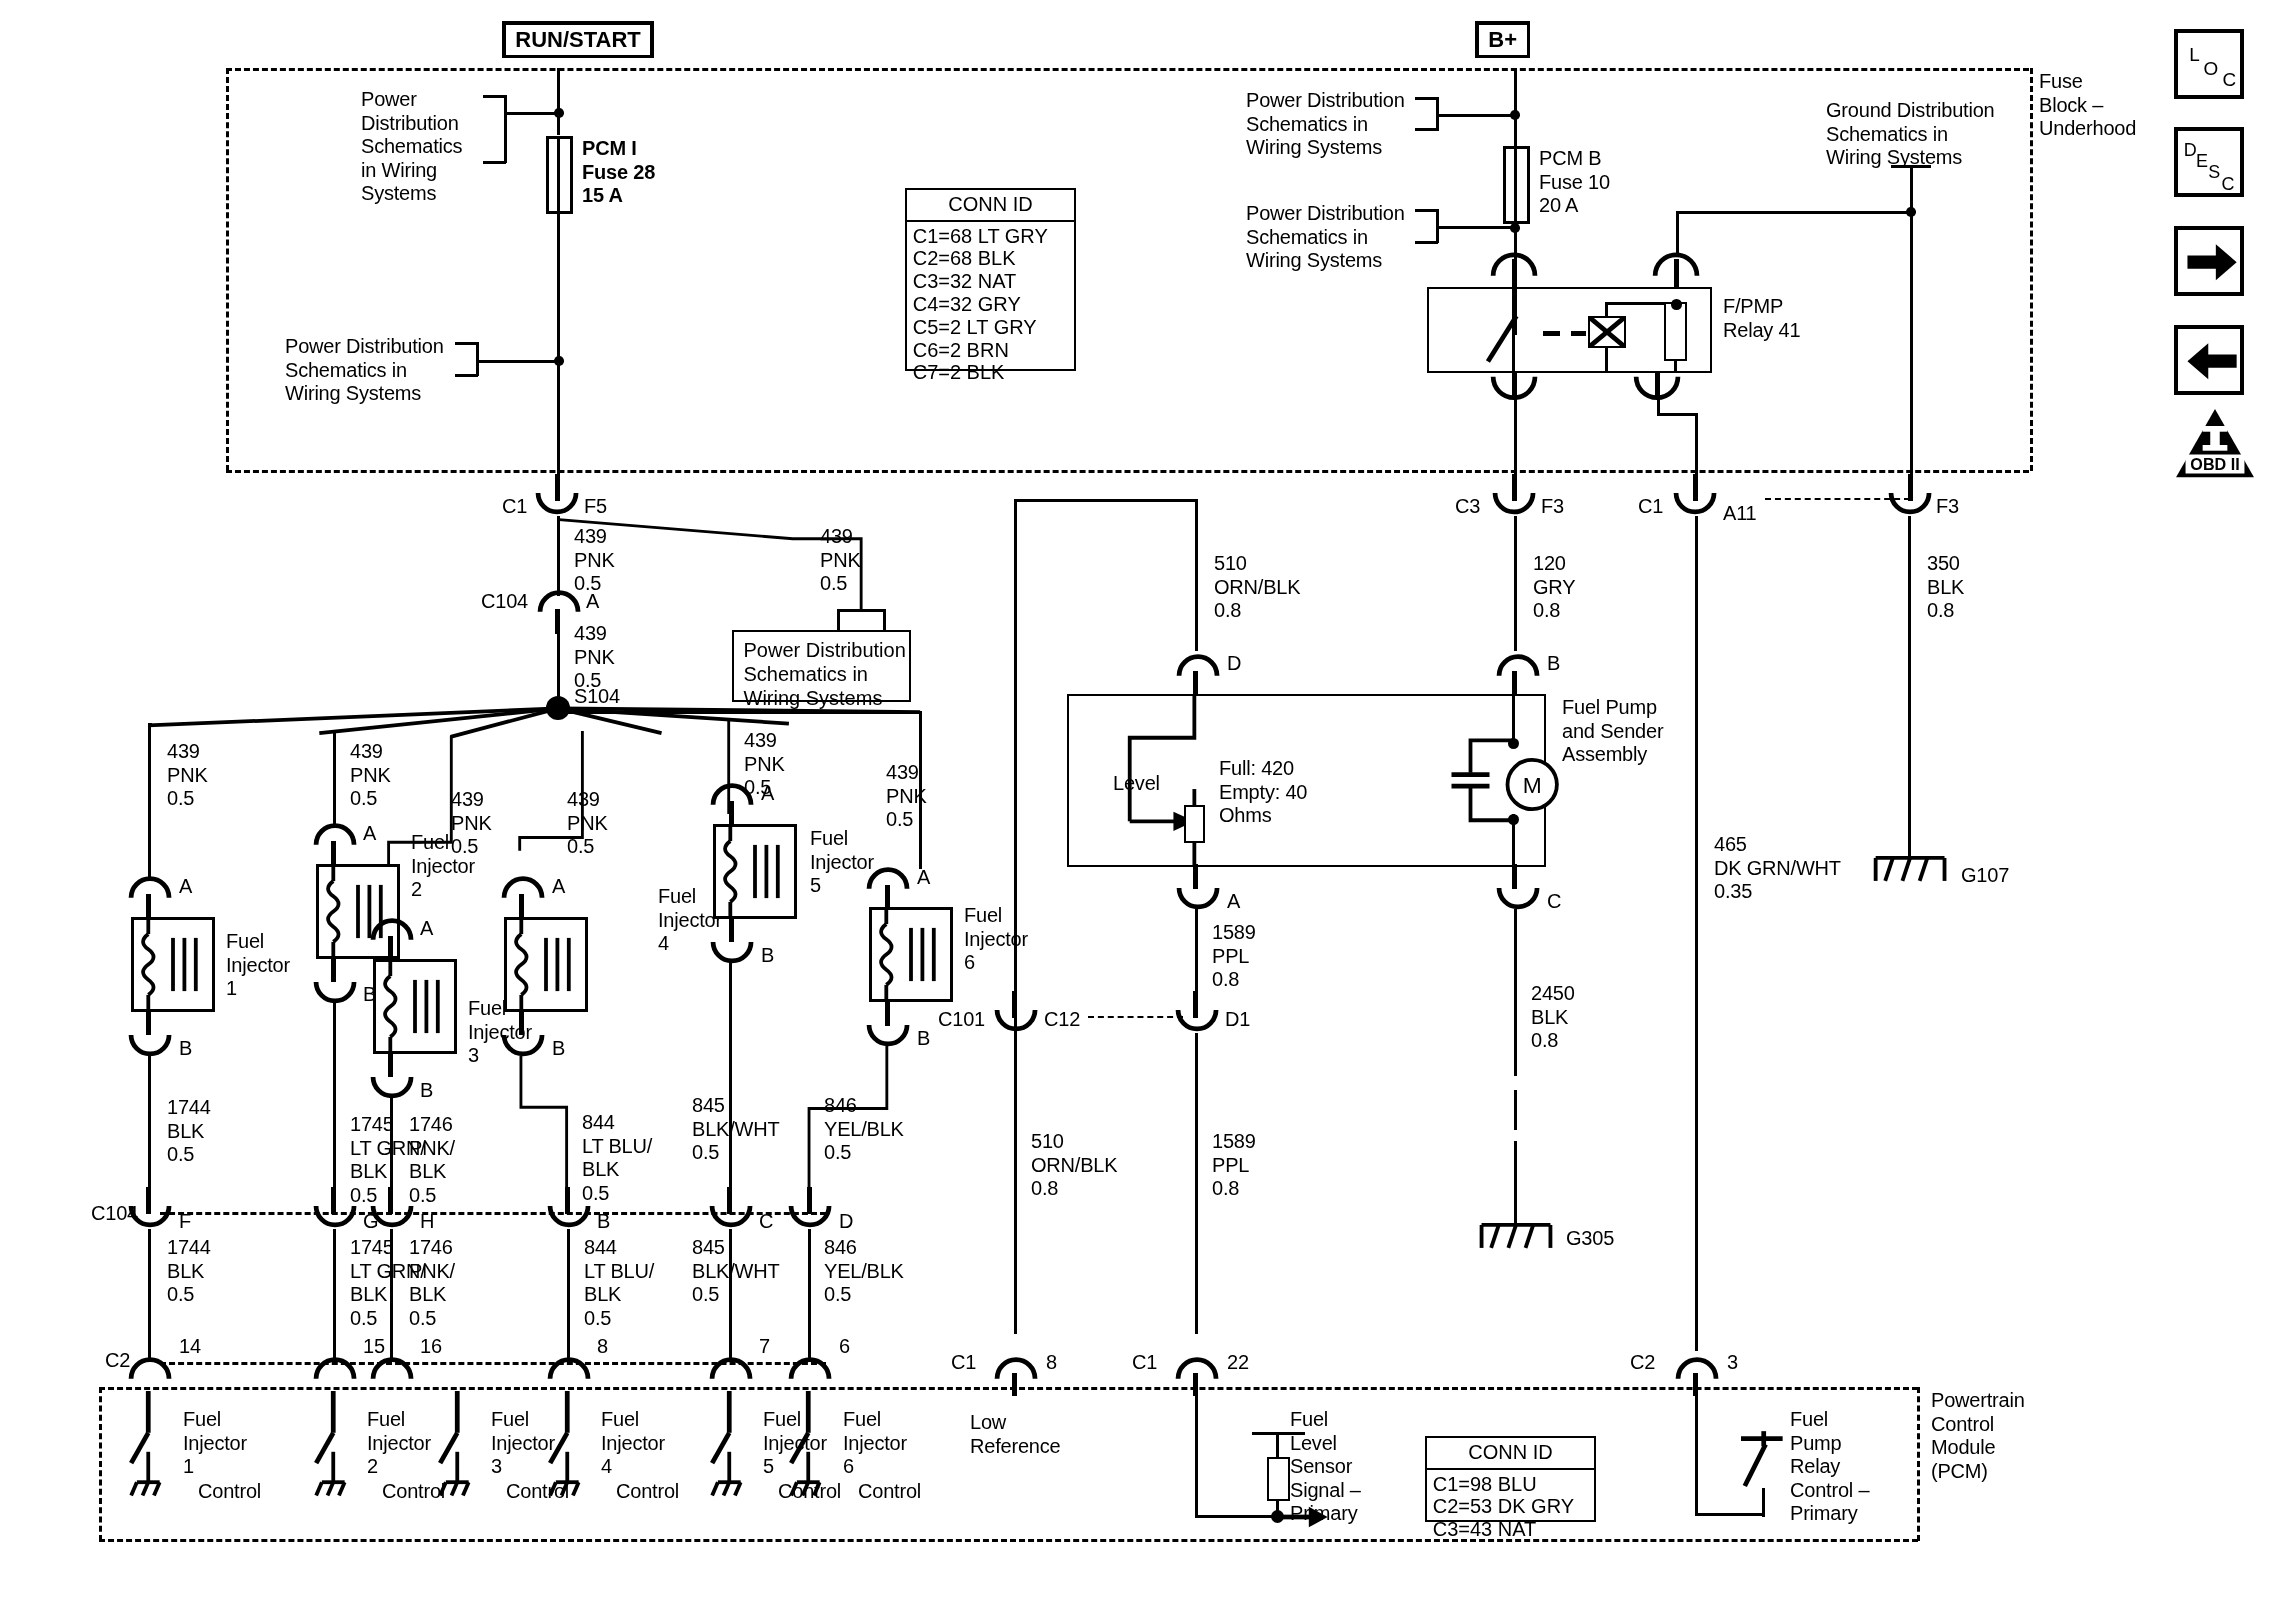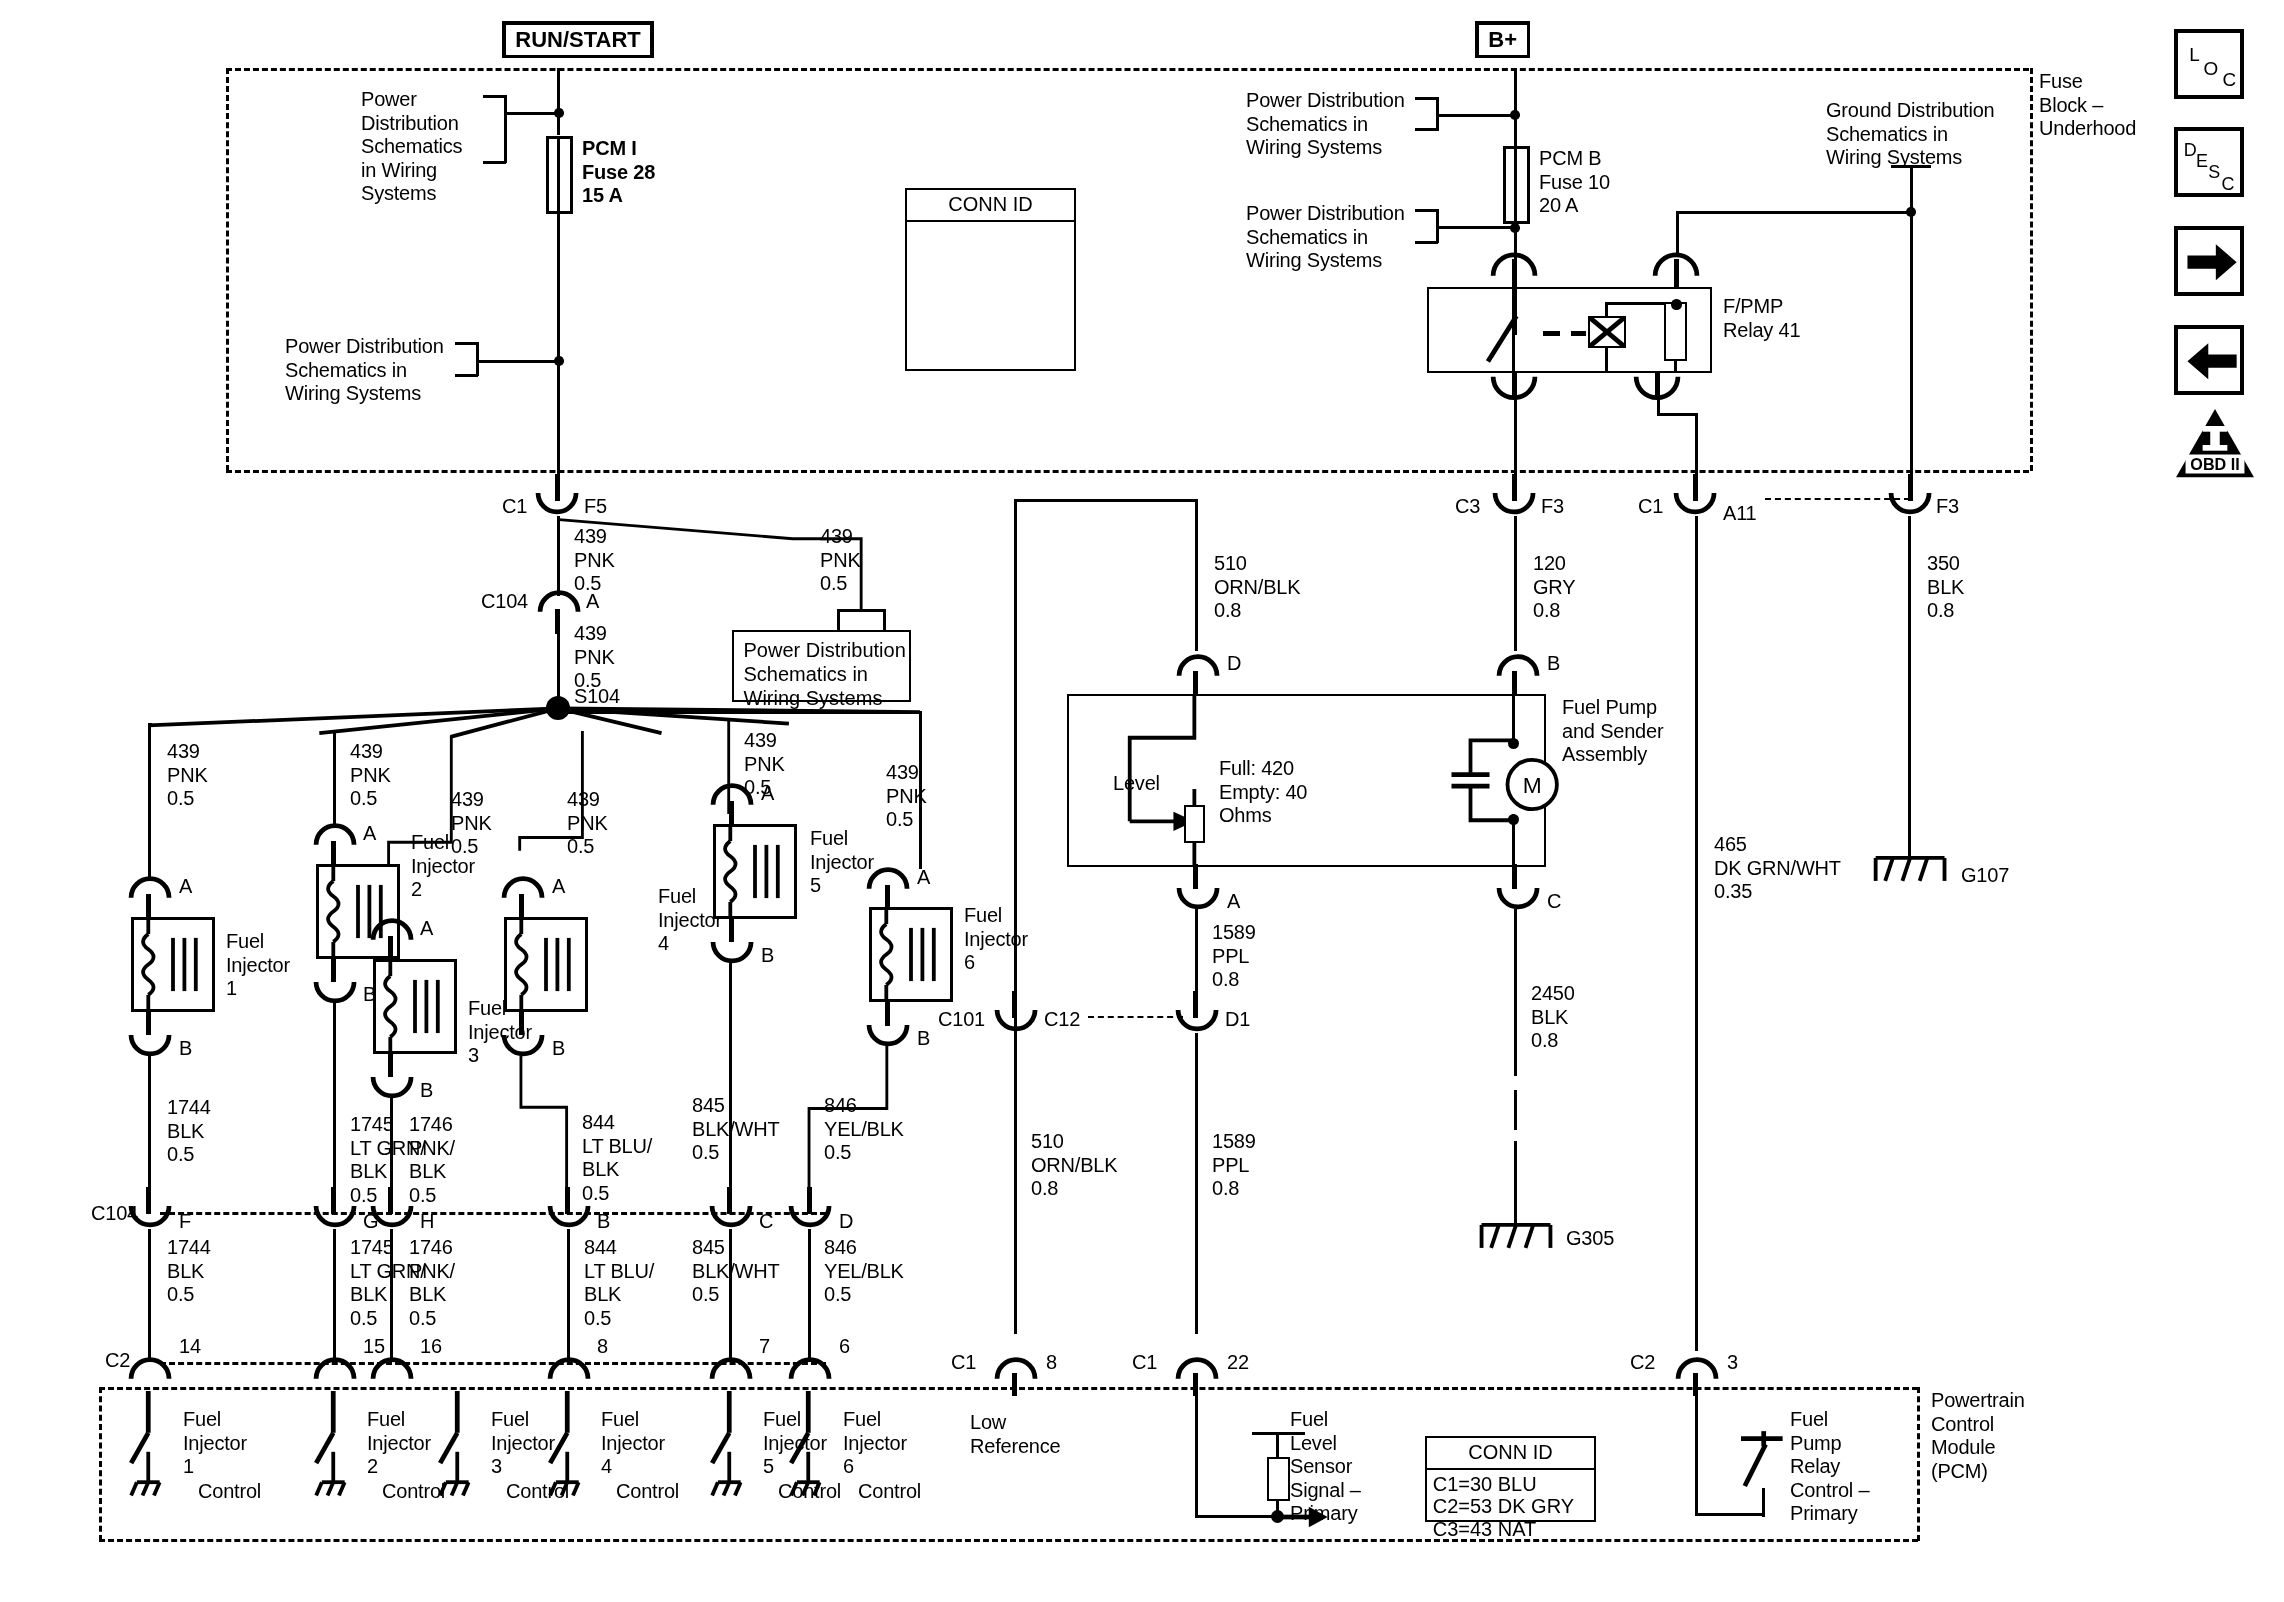--- a/index.html
+++ b/index.html
@@ -68,20 +68,29 @@
   <div class="ln v" style="left:476px;top:342px;height:34px;"></div>
   <div class="ln h" style="left:455px;top:342px;width:23px;"></div>
   <div class="ln h" style="left:455px;top:374px;width:23px;"></div>
   <div style="position:absolute;left:554px;top:356px;width:9.5px;height:9.5px;background:#000;border-radius:50%;"></div>
   <div class="lbl" style="left:285px;top:335px;">Power Distribution
 Schematics in
 Wiring Systems</div>
 
   <div class="connid" style="left:905px;top:188px;width:171px;height:183px;">
     <div class="hd">CONN ID</div>
+    <div class="bd">
+      <div>C1=68 LT GRY</div>
+      <div>C2=68 BLK</div>
+      <div>C3=32 NAT</div>
+      <div>C4=32 GRY</div>
+      <div>C5=2 LT GRY</div>
+      <div>C6=2 BRN</div>
+      <div>C7=2 BLK</div>
+    </div>
   </div>
 
   <div class="ln v" style="left:1514px;top:68px;height:78px;"></div>
   <div class="ln h" style="left:1436px;top:114px;width:80px;"></div>
   <div class="ln v" style="left:1436px;top:97px;height:34px;"></div>
   <div class="ln h" style="left:1415px;top:97px;width:23px;"></div>
   <div class="ln h" style="left:1415px;top:128px;width:23px;"></div>
   <div style="position:absolute;left:1510px;top:110px;width:9.5px;height:9.5px;background:#000;border-radius:50%;"></div>
   <div class="lbl" style="left:1246px;top:89px;">Power Distribution
 Schematics in
@@ -803,21 +812,21 @@
   </svg>
   <div class="lbl" style="left:1290px;top:1408px;">Fuel
 Level
 Sensor
 Signal –
 Primary</div>
 
   <div class="connid" style="left:1425px;top:1436px;width:171px;height:86px;">
     <div class="hd">CONN ID</div>
     <div class="bd">
-      <div>C1=30 BLU</div>
+      <div>C1=98 BLU</div>
       <div>C2=53 DK GRY</div>
       <div>C3=43 NAT</div>
     </div>
   </div>
 
   <div class="ln v" style="left:1695px;top:1396px;height:120px;"></div>
   <div class="ln h" style="left:1695px;top:1513px;width:70px;"></div>
   <div class="ln v" style="left:1762px;top:1488px;height:28.5px;"></div>
   <svg style="left:1741px;top:1427px;width:53px;height:67px;" viewBox="0 0 56 70" width="53" height="67">
     <line x1="0" y1="12" x2="44" y2="12" stroke="#000" stroke-width="5"></line>

